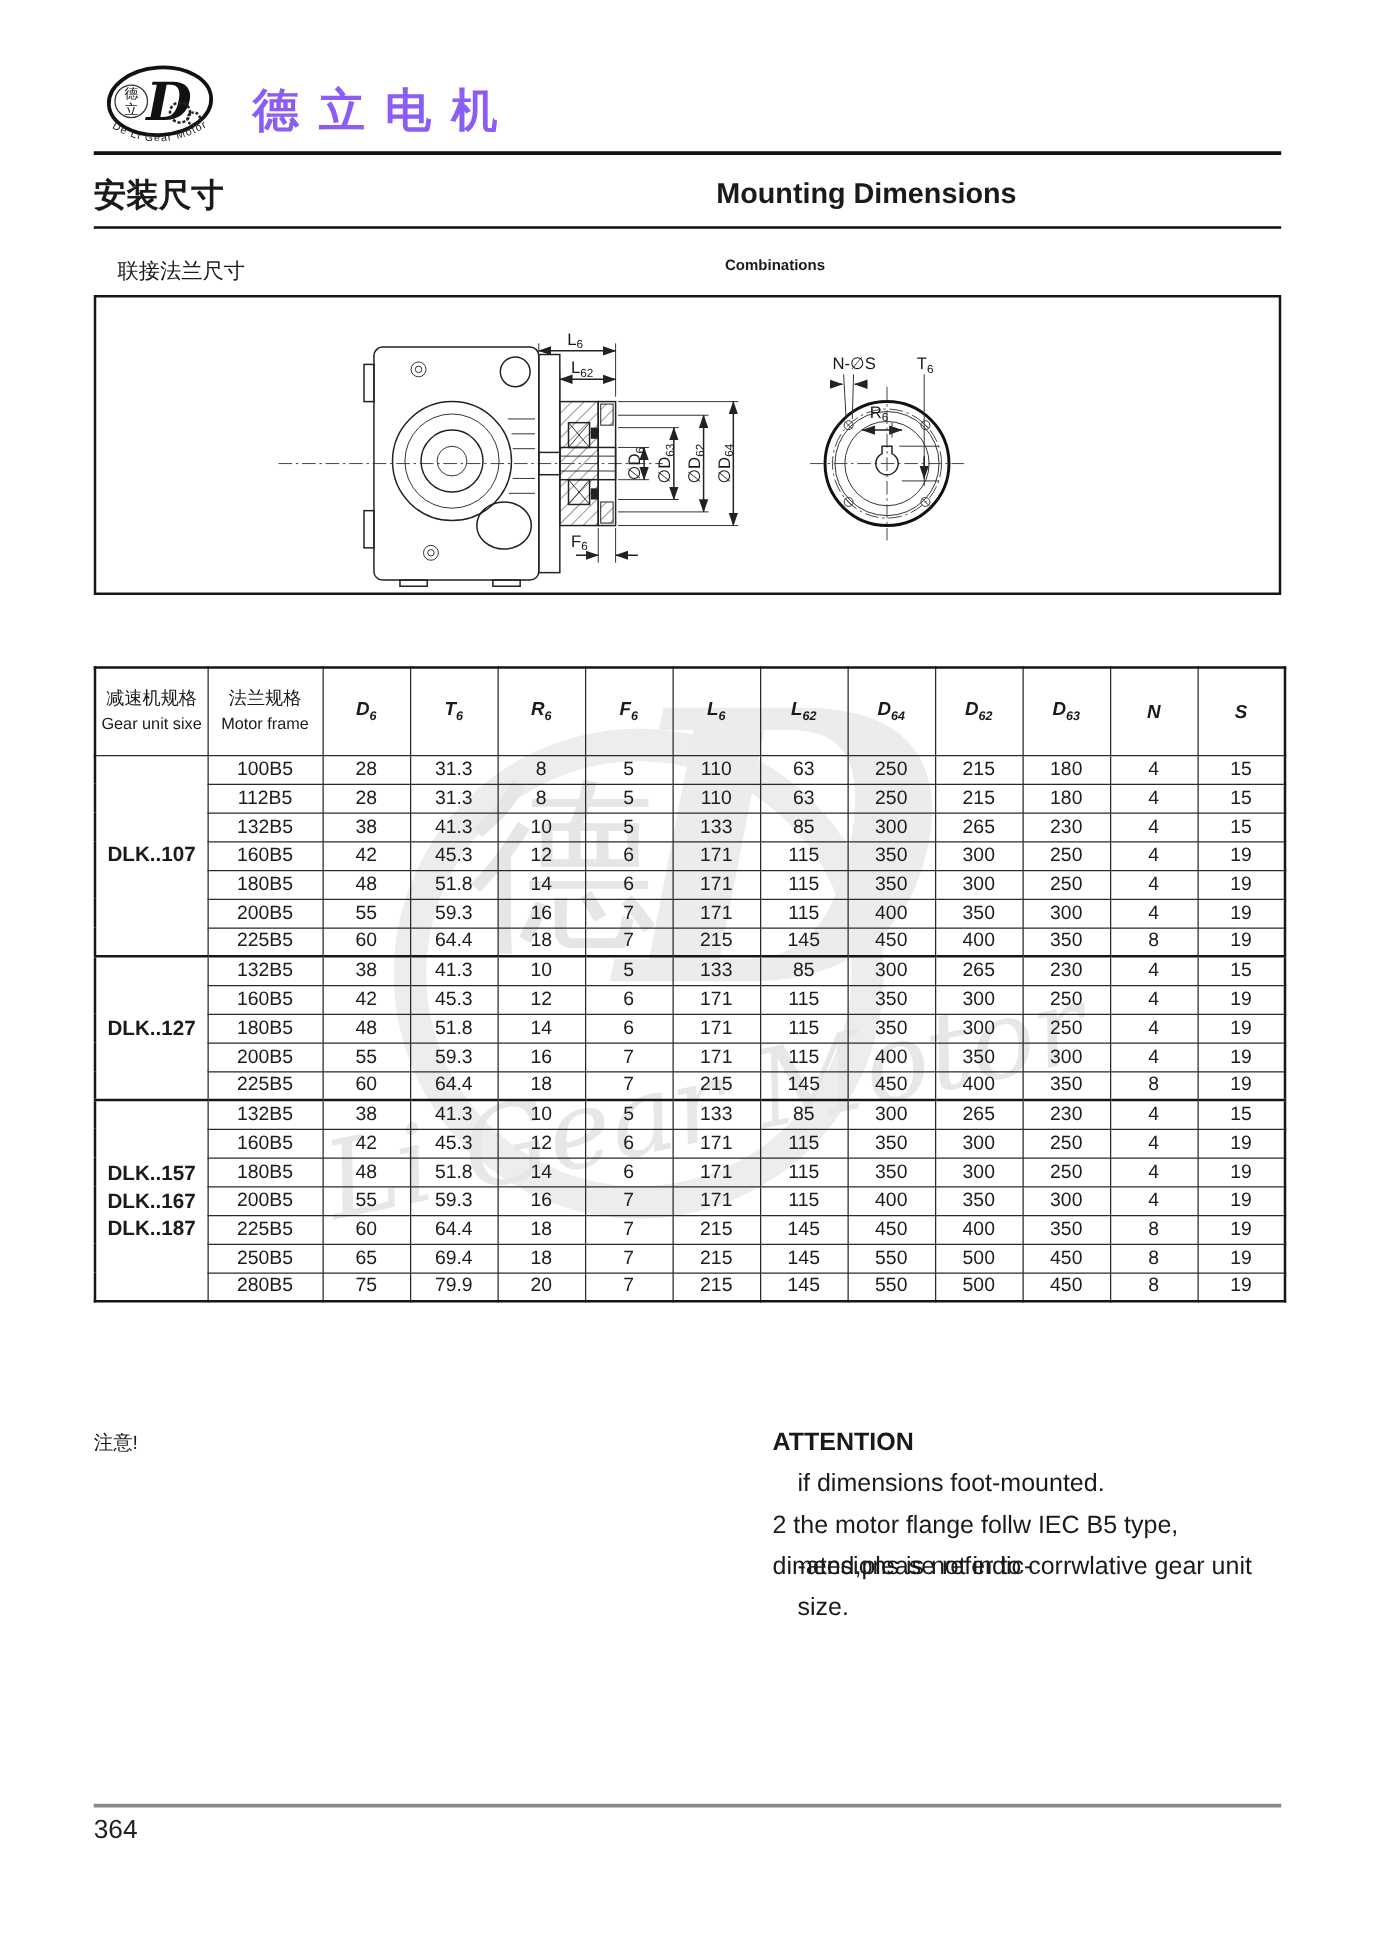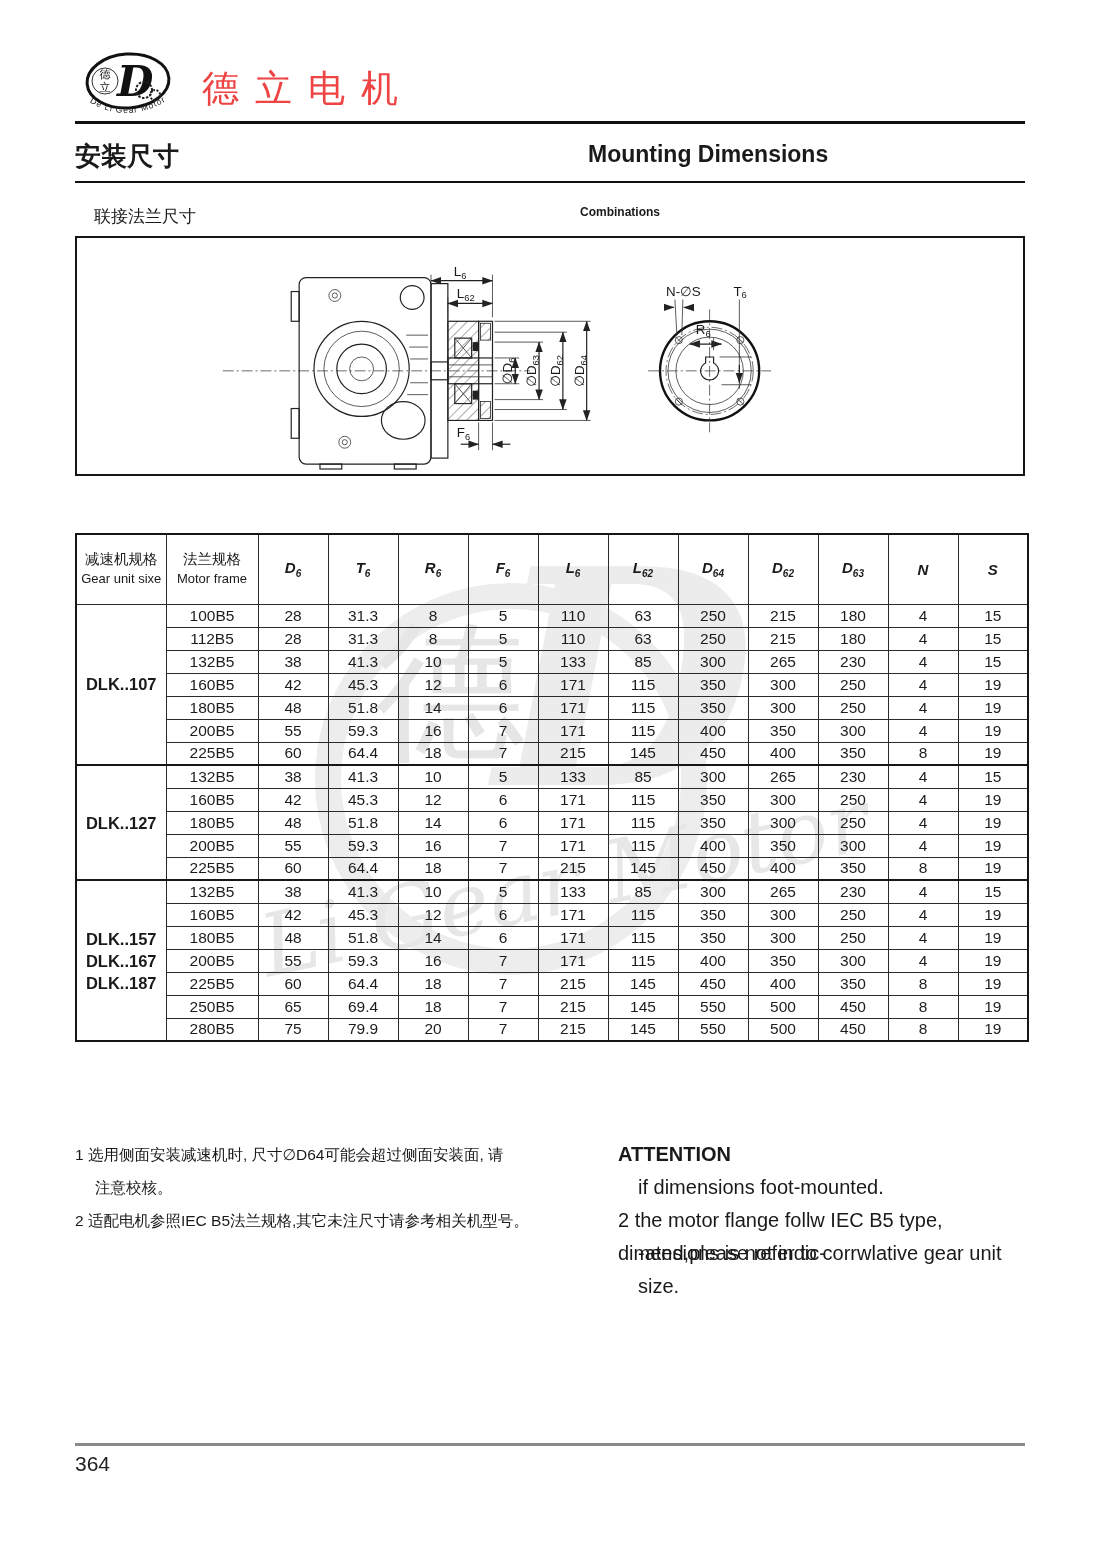--- a/index.html
+++ b/index.html
@@ -1,26 +1,26 @@
 <!DOCTYPE html>
 <html><head>
 <meta charset="utf-8">
 <style>
   html,body{margin:0;padding:0;background:#fff;}
   .page{position:relative;width:1100px;height:1555px;background:#fff;
         font-family:"Liberation Sans",sans-serif;color:#1a1a1a;overflow:hidden;}
 
   
   .logo-row{position:absolute;left:78px;top:50px;display:flex;align-items:flex-start;gap:20px;}
-  .brand-text{margin-top:14px;font-family:"DejaVu Serif",serif;font-weight:400;
-              font-size:37px;letter-spacing:16px;color:#ef4444;}
+  .brand-text{margin-top:14px;font-family:"DejaVu Serif",serif;font-weight:700;
+              font-size:37px;letter-spacing:16px;color:#8b5cf6;}
   .rule-thick{position:absolute;left:75px;top:121px;width:950px;height:3px;background:#111;}
   .title-row{position:absolute;left:75px;top:136px;width:950px;height:40px;}
   .title-cn{position:absolute;left:0;top:3px;font-size:26px;font-weight:700;}
-  .title-en{position:absolute;left:513px;top:5px;font-size:23px;font-weight:700;}
+  .title-en{position:absolute;left:498px;top:5px;font-size:23px;font-weight:700;}
   .rule-thin{position:absolute;left:75px;top:181px;width:950px;height:2px;background:#111;}
   .section-row{position:absolute;left:75px;top:203px;width:950px;height:26px;}
   .section-cn{position:absolute;left:0;top:2px;font-size:17px;margin-left:19px;}
   .section-en{position:absolute;left:505px;top:2px;font-size:12px;font-weight:700;}
 
   
   .drawing-box{position:absolute;left:75px;top:236px;width:946px;height:236px;border:2px solid #161616;background:#fff;}
   .drawing-box svg{display:block;}
   .dwg{stroke:#222;fill:none;stroke-width:1.2;}
   .dwg-bold{stroke:#111;fill:none;stroke-width:2.4;}
@@ -575,25 +575,21 @@
             <td>450</td>
             <td>8</td>
             <td>19</td>
           </tr>
         </tbody>
     </table>
   </div>
 
   <div class="notes">
     <div class="notes-cn">
-      <div>
-          <div class="note-line">1 选用侧面安装减速机时, 尺寸∅D64可能会超过侧面安装面, 请</div>
-          <div class="note-line indent">注意校核。</div>
-          <div class="note-line">2 适配电机参照IEC B5法兰规格,其它未注尺寸请参考相关机型号。</div>
-        </div>
+      <div class="note-title">注意!</div>
     </div>
     <div class="notes-en">
       <div class="note-title">ATTENTION</div>
       <div>
           <div class="note-line indent">if dimensions foot-mounted.</div>
           <div class="note-line">2 the motor flange follw IEC B5 type, dimensions is not indic-</div>
           <div class="note-line indent">-ated,please refer to corrwlative gear unit size.</div>
         </div>
     </div>
   </div>

